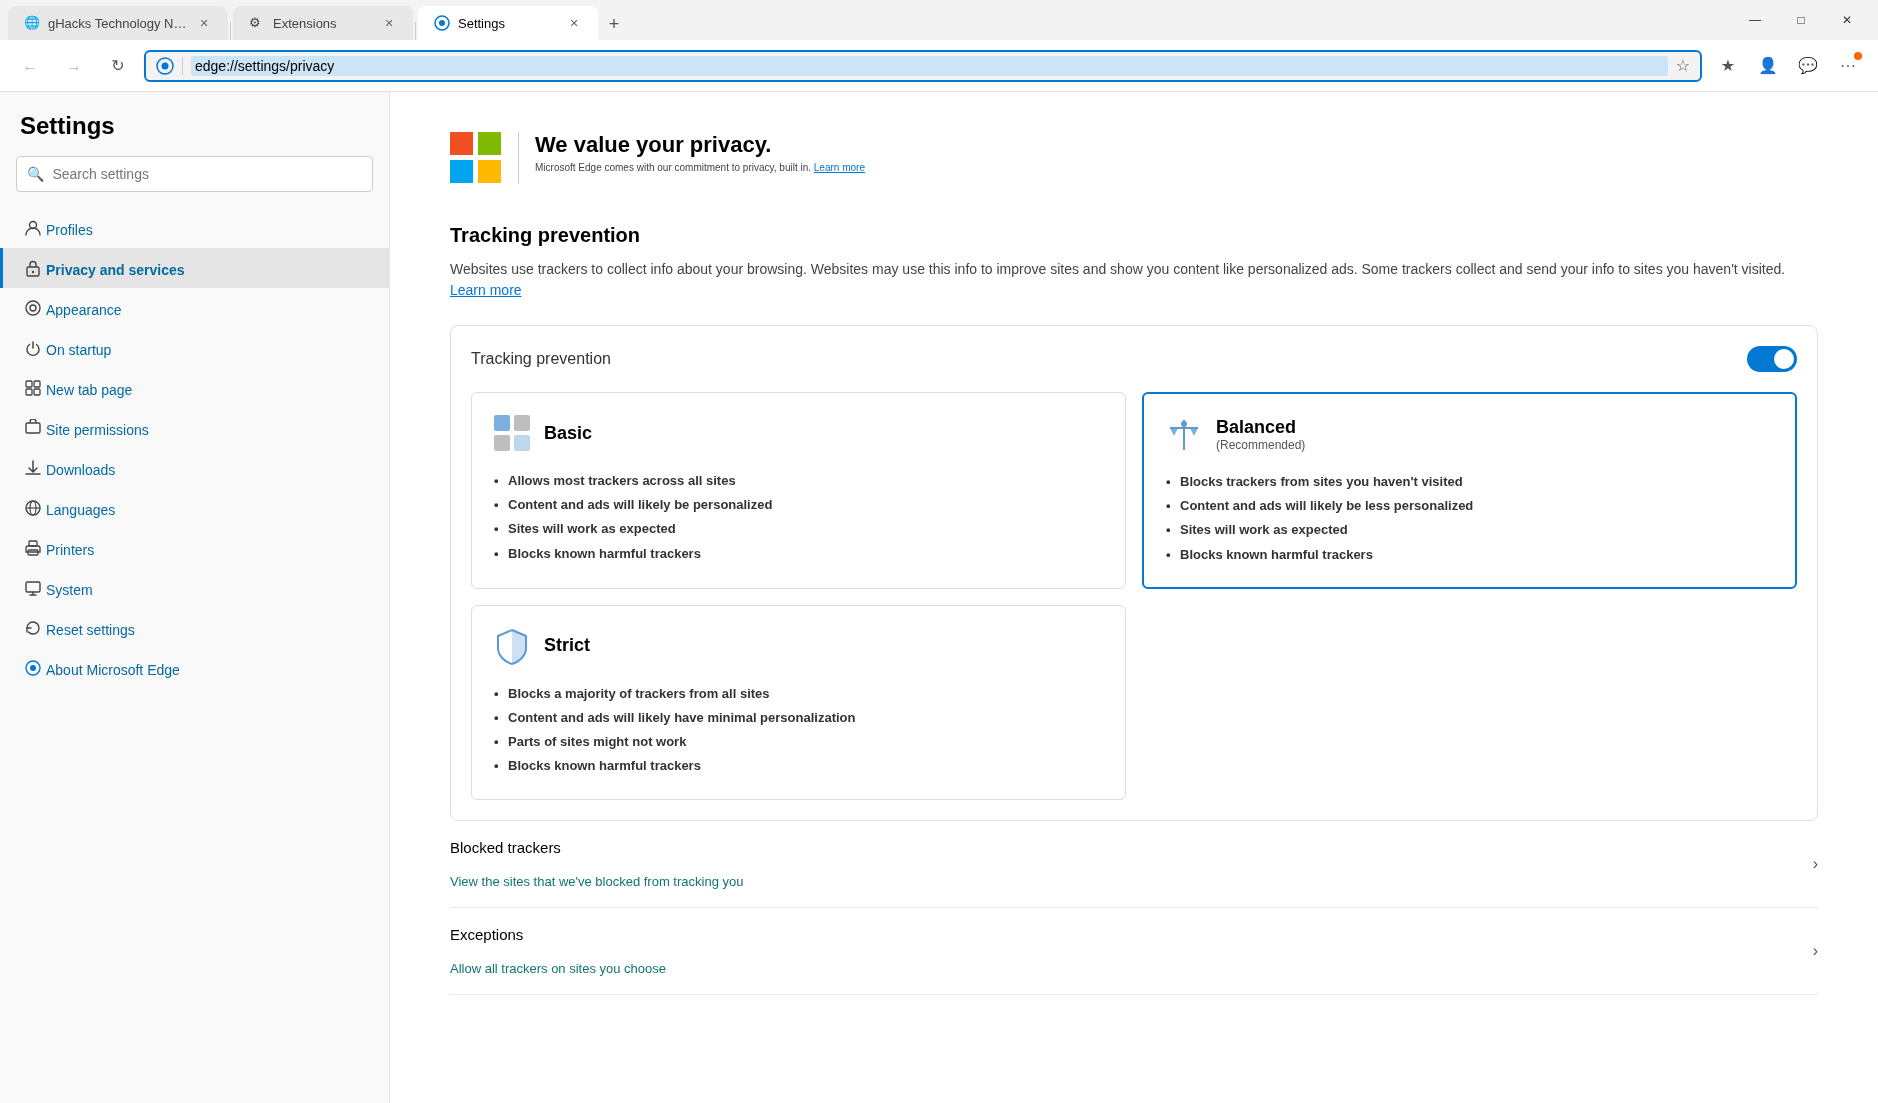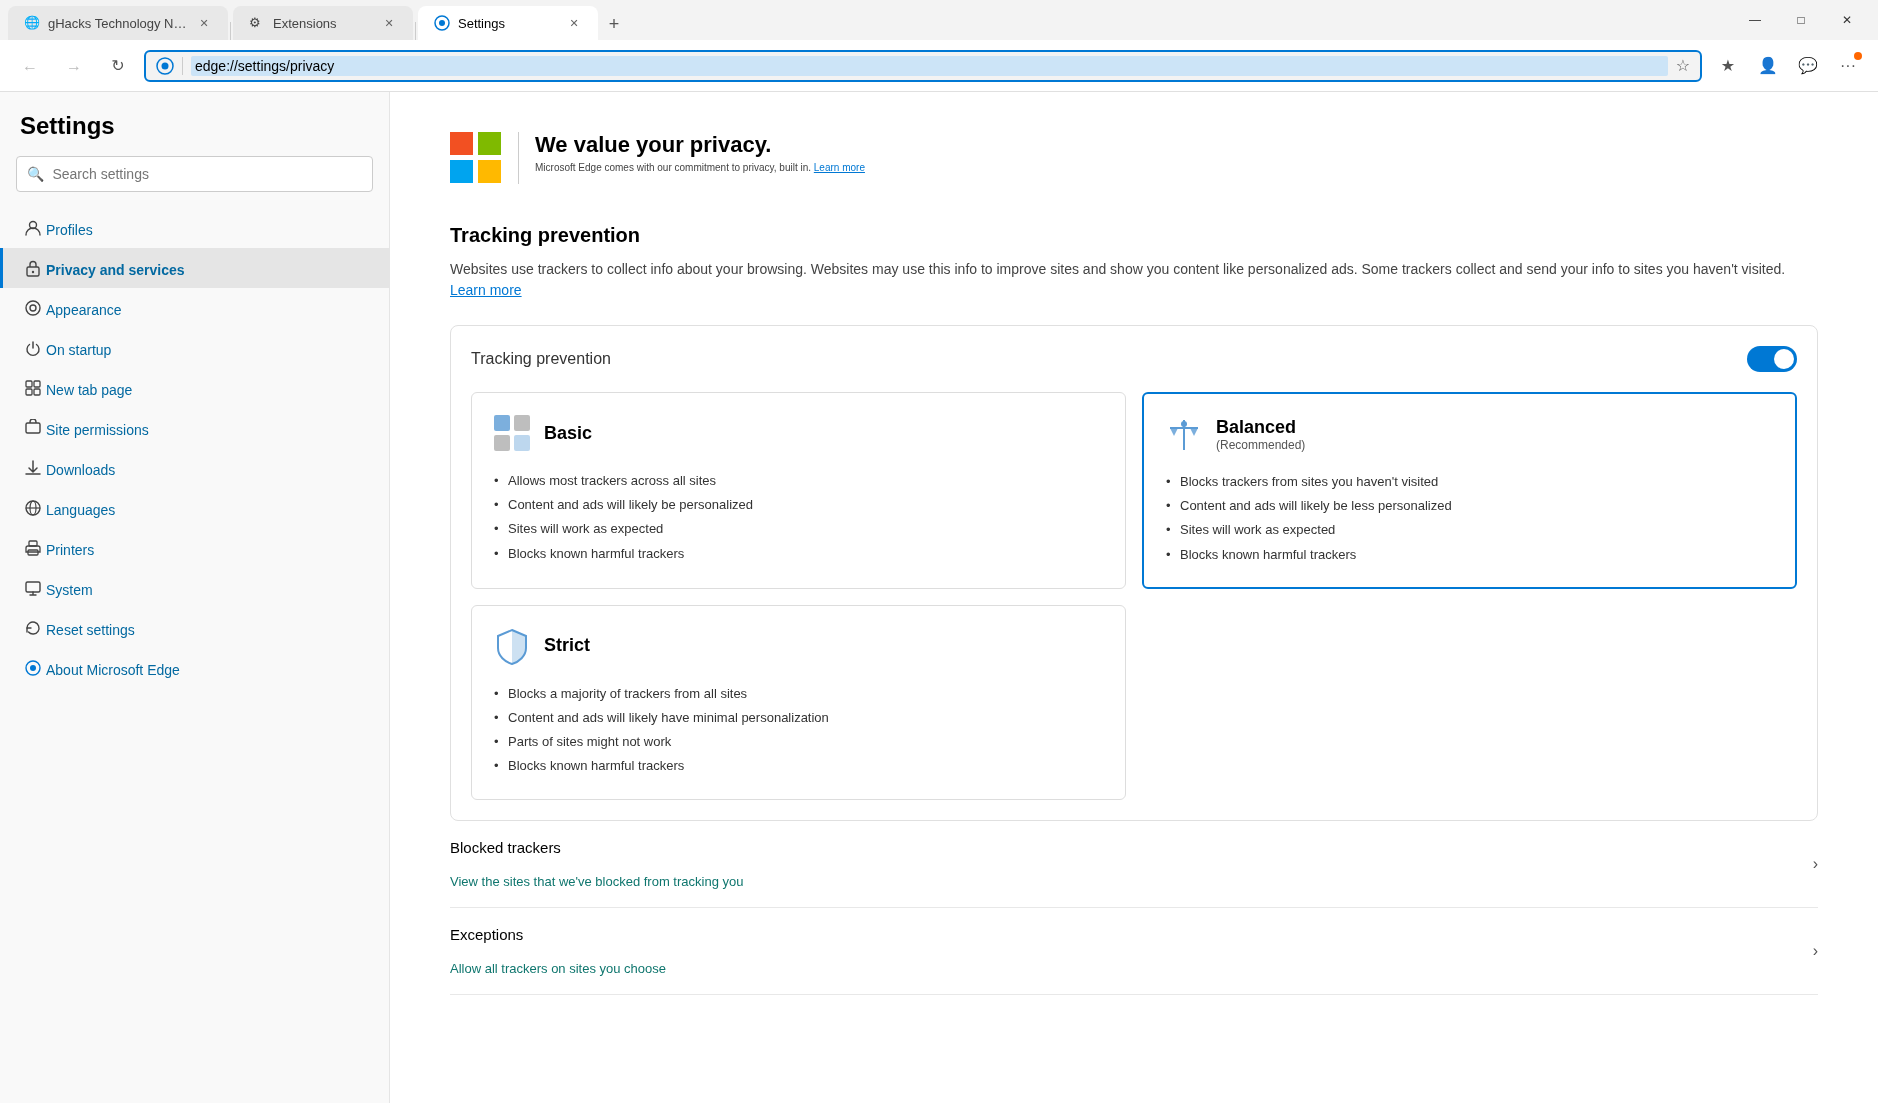--- a/index.html
+++ b/index.html
@@ -82,21 +82,21 @@
 
     
     .prevention-options { display: grid; grid-template-columns: 1fr 1fr; gap: 16px; }
     .option-card { border: 1px solid #ddd; border-radius: 6px; padding: 20px; cursor: pointer; }
     .option-card.selected { border: 2px solid #0078d4; }
     .option-header { display: flex; align-items: center; gap: 12px; margin-bottom: 16px; }
     .option-icon { width: 40px; height: 40px; display: flex; align-items: center; justify-content: center; }
     .option-name { font-size: 18px; font-weight: 600; color: #000; }
     .option-rec { font-size: 12px; color: #555; }
     .option-features { list-style: none; padding: 0; }
-    .option-features li { font-size: 13px; color: #333; padding: 3px 0 3px 16px; position: relative; line-height: 1.4; }
+    .option-features li { font-size: 13px; color: #333; padding: 3px 0 3px 16px; position: relative; line-height: 1.4; font-weight: bold; }
     .option-features li::before { content: '•'; position: absolute; left: 2px; color: #333; }
 
     
     .bottom-link { display: flex; align-items: center; justify-content: space-between; padding: 18px 0; border-bottom: 1px solid #e8e8e8; cursor: pointer; }
     .bottom-link-text h3 { font-size: 15px; font-weight: 500; color: #000; }
     .bottom-link-text p { font-size: 13px; color: #0f766e; margin-top: 18px; }
     .chevron { font-size: 16px; color: #555; }
 
     
     .sidebar::-webkit-scrollbar { width: 6px; }

